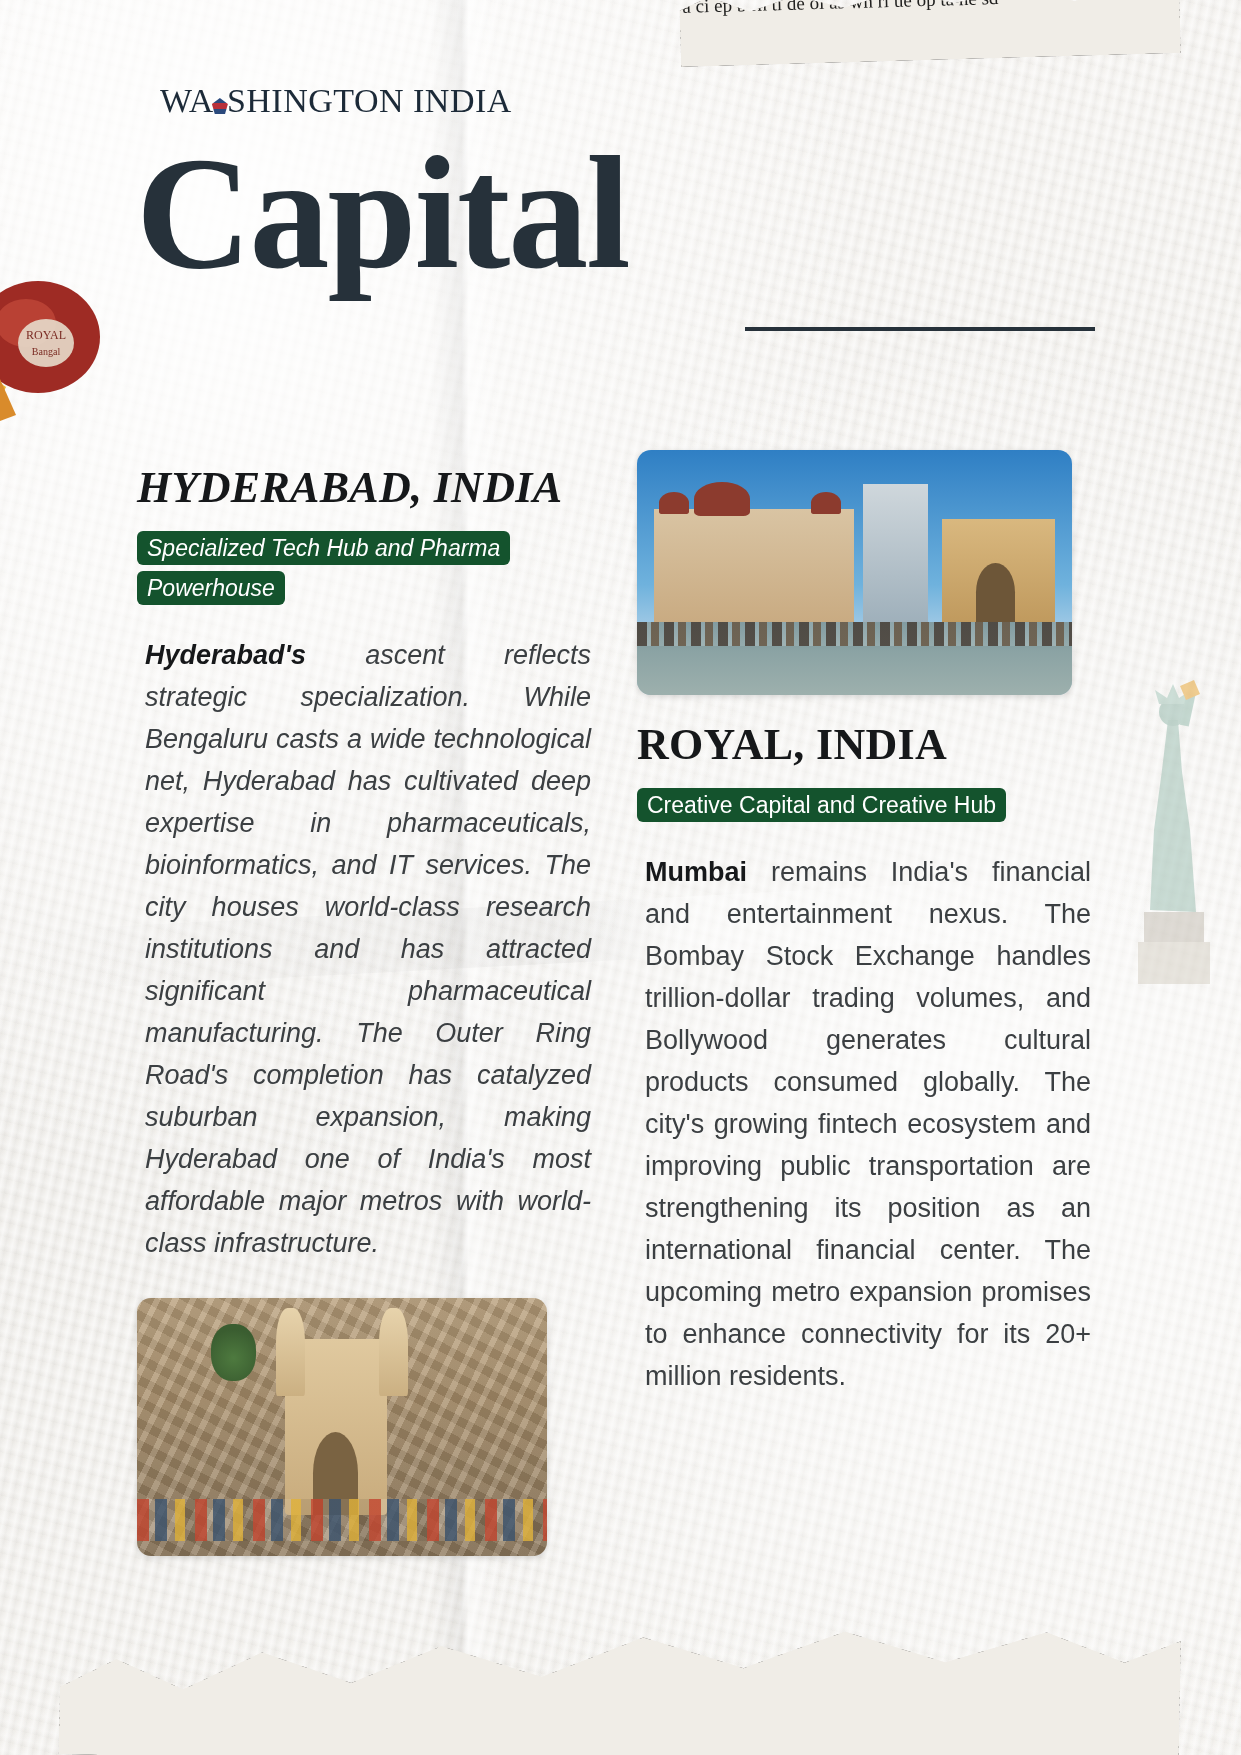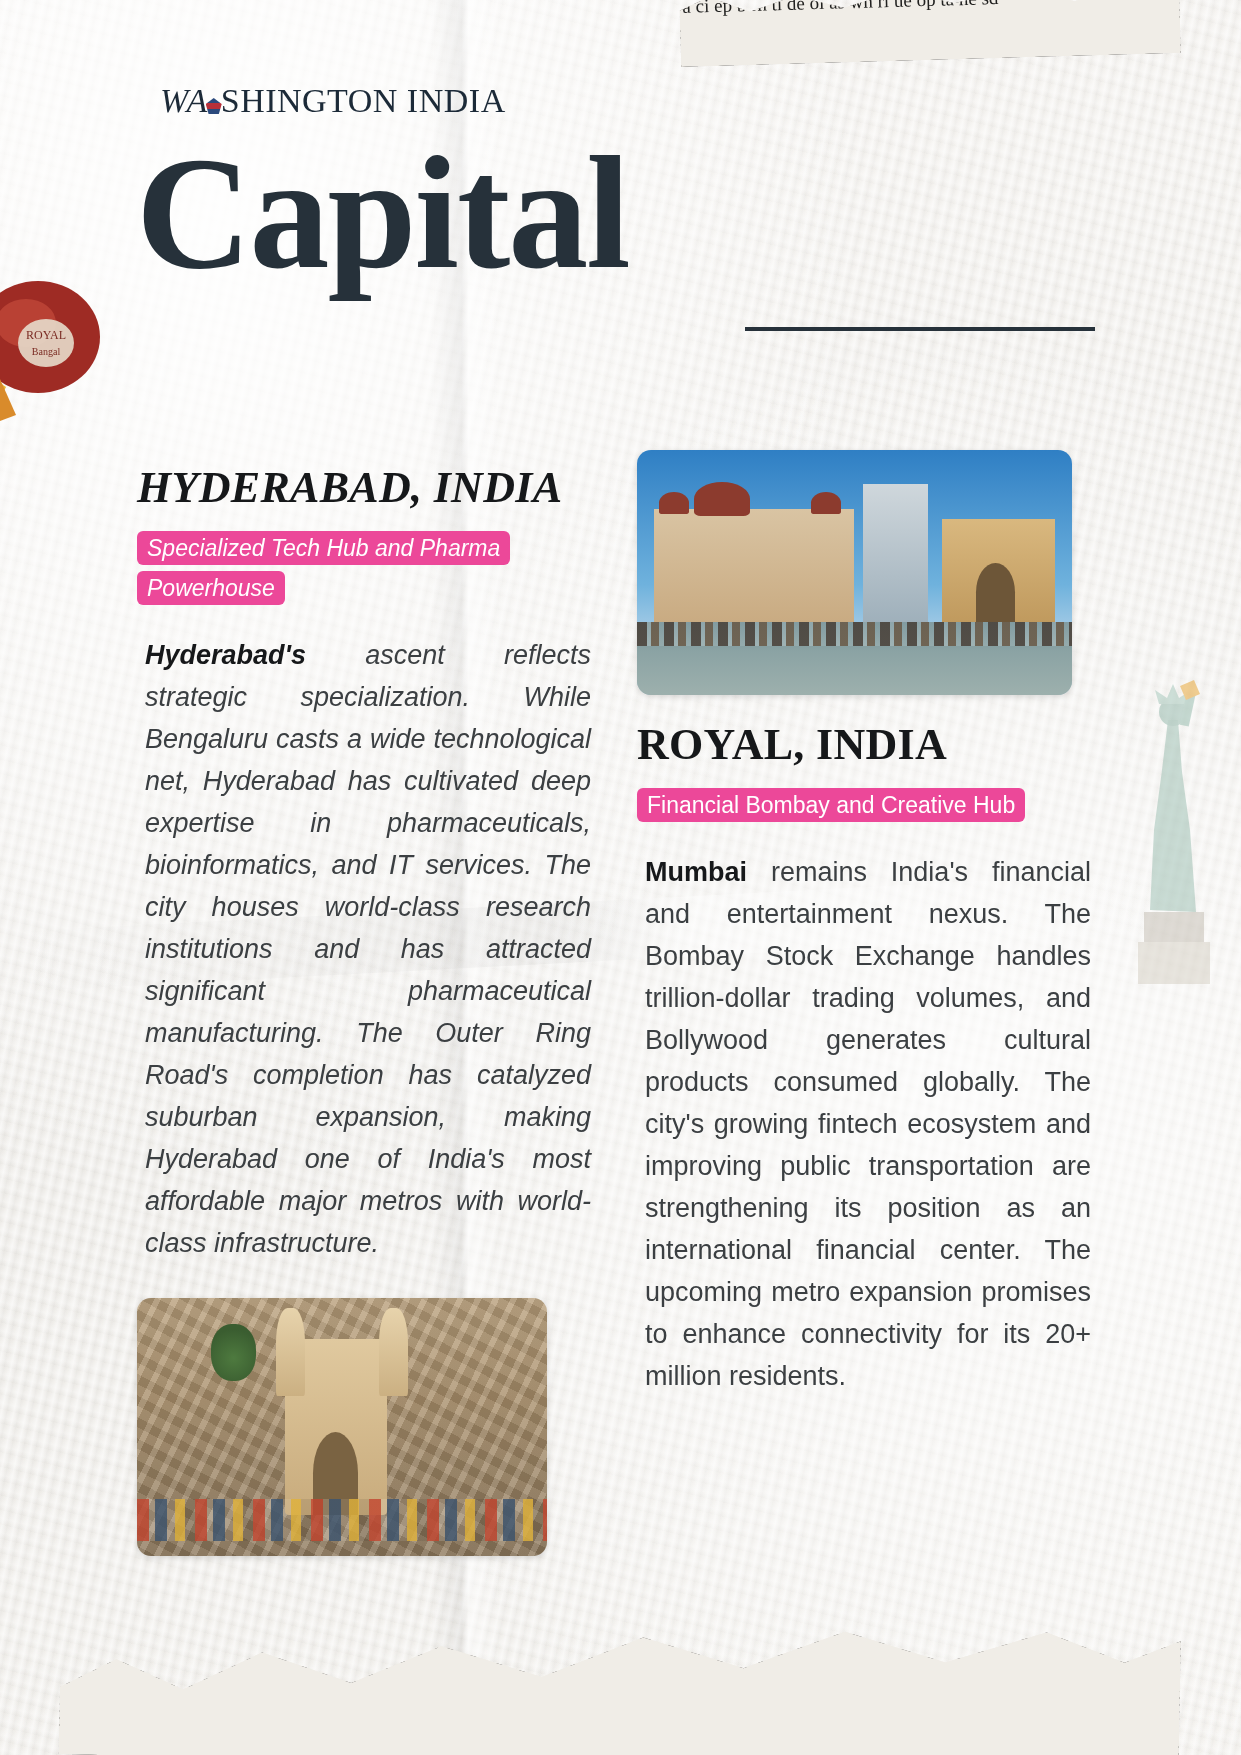--- a/index.html
+++ b/index.html
@@ -79,21 +79,21 @@
   .masthead {
     position: absolute;
     top: 82px;
     left: 160px;
     font-family: "Liberation Serif", serif;
     font-size: 34px;
     letter-spacing: 0.5px;
     color: #1c2a38;
     font-weight: 400;
   }
-  .masthead .wa { letter-spacing: 0.5px; font-style: italic; }
+  .masthead .wa { letter-spacing: 0.5px; }
   .masthead .flag {
     display: inline-block;
     width: 16px; height: 16px;
     margin: 0 -1px 0 -2px;
     position: relative;
     top: 2px;
     background: linear-gradient(180deg,#2b4a7d 0 34%, #b8303a 34% 67%, #2b4a7d 67% 100%);
     clip-path: polygon(50% 0%, 100% 38%, 82% 100%, 18% 100%, 0% 38%);
   }
 
@@ -140,21 +140,21 @@
     color: #16181a;
     margin: 0 0 14px 0;
     letter-spacing: 0.3px;
   }
 
   .tagline {
     display: inline;
     font-size: 23px;
     line-height: 40px;
     color: #ffffff;
-    background: #ec4899;
+    background: #14532d;
     padding: 4px 10px;
     border-radius: 6px;
     box-decoration-break: clone;
     -webkit-box-decoration-break: clone;
   }
   .tagline-wrap { margin-bottom: 26px; }
 
   p.body {
     font-size: 27px;
     line-height: 42px;
@@ -321,16 +321,16 @@
     <div class="mb-dome s2"></div>
     <div class="mb-tower"></div>
     <div class="mb-gate"></div>
     <div class="mb-gate-arch"></div>
     <div class="mb-water"></div>
     <div class="mb-boats"></div>
   </div>
 
   <h2 class="city">ROYAL, INDIA</h2>
   <div class="tagline-wrap">
-    <span class="tagline">Financial Bombay and Creative Hub</span>
+    <span class="tagline">Creative Capital and Creative Hub</span>
   </div>
   <p class="body"><b>Mumbai</b><span> remains India's financial and entertainment nexus. The Bombay Stock Exchange handles trillion-dollar trading volumes, and Bollywood generates cultural products consumed globally. The city's growing fintech ecosystem and improving public transportation are strengthening its position as an international financial center. The upcoming metro expansion promises to enhance connectivity for its 20+ million residents.</span></p>
 </div>
 
 </body></html>

